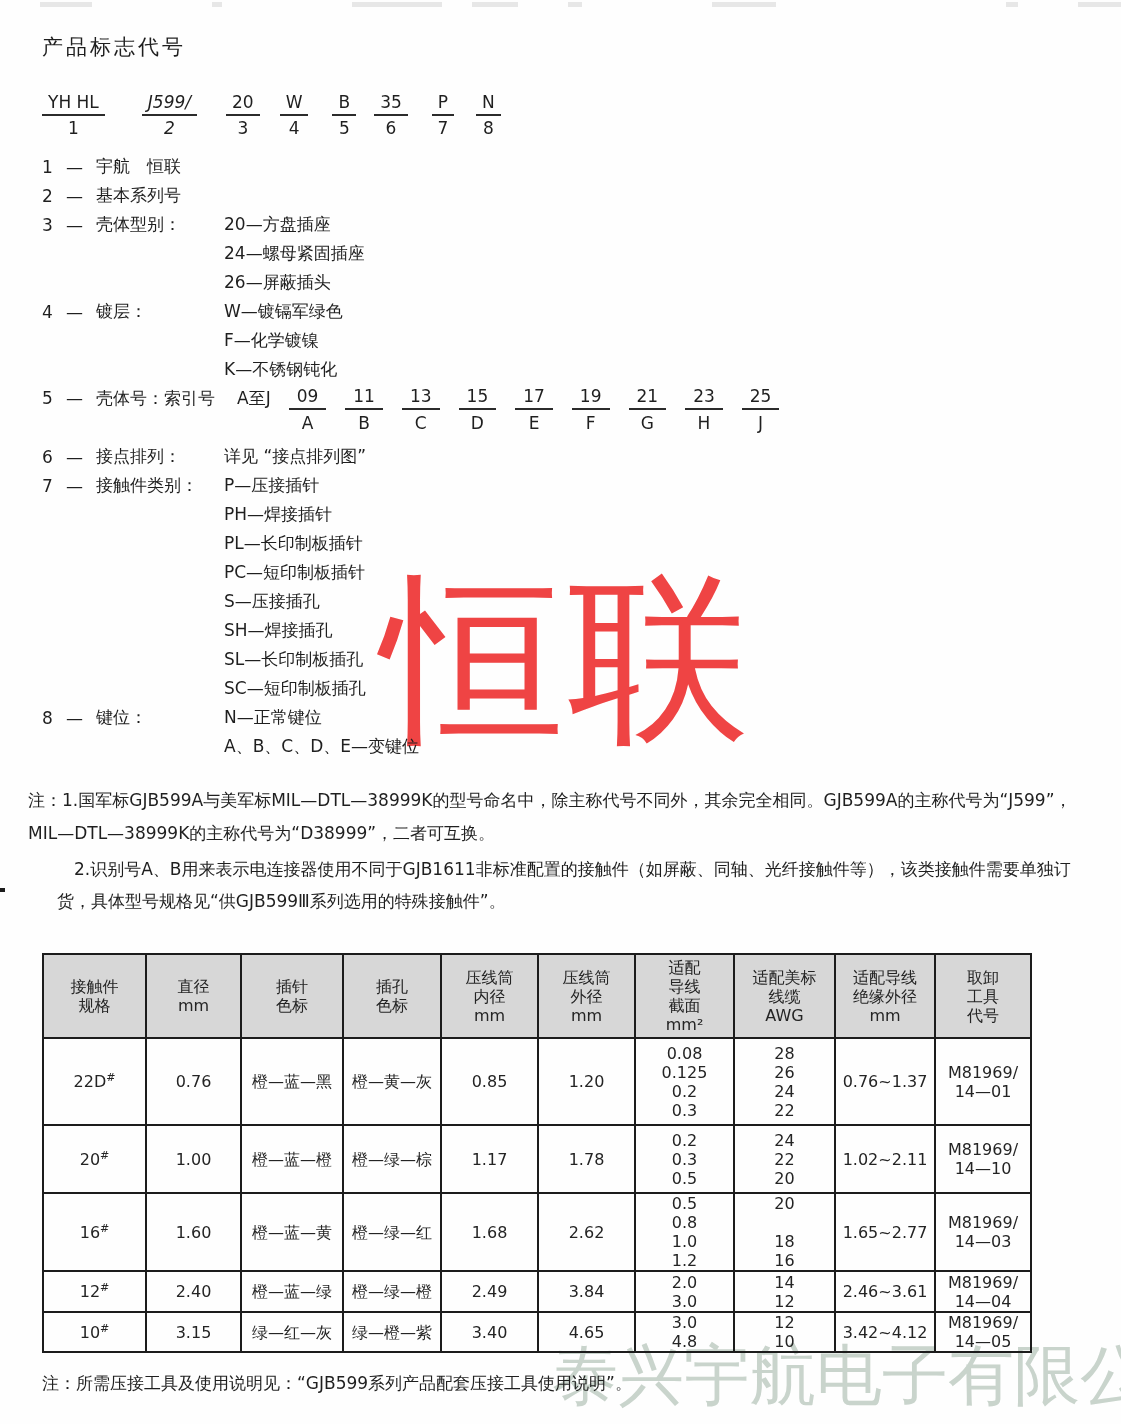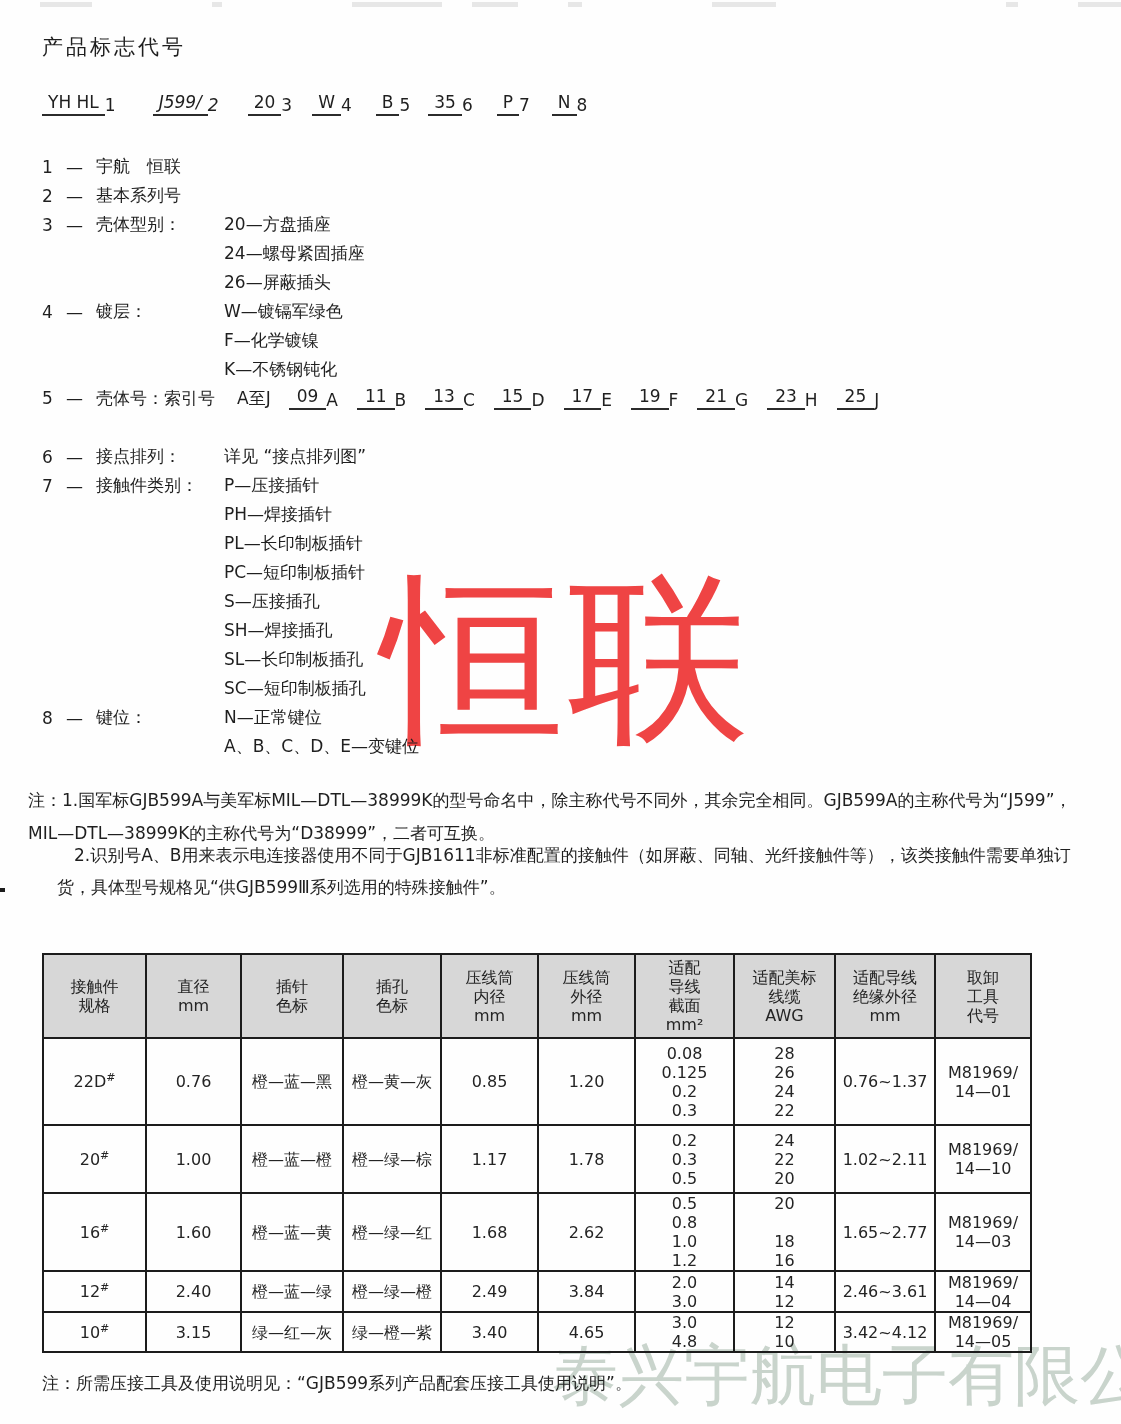--- a/index.html
+++ b/index.html
@@ -21,21 +21,21 @@
   
   .top-remnant{position:absolute; top:2px; left:40px; height:6px; z-index:2; display:flex; align-items:flex-start;}
   .top-remnant .frag{display:inline-block; height:5px; background:#e7e7e7; margin-right:0;}
   
   .title{
     position:absolute; left:42px; top:33px; margin:0;
     font-size:21px; font-weight:normal; letter-spacing:3px; white-space:nowrap;
   }
   
   .code-row{position:absolute; left:42px; top:92px; display:flex; align-items:flex-start;}
-  .frac{display:inline-flex; flex-direction:row; align-items:center; font-size:17px; line-height:20px;}
+  .frac{display:inline-flex; flex-direction:column; align-items:center; font-size:17px; line-height:20px;}
   .frac .frac-top{border-bottom:2px solid #2b2b2b; padding:0 6px 2px 6px; text-align:center; white-space:nowrap;}
   .frac .frac-bottom{padding-top:2px; text-align:center;}
   .code-row .frac:nth-child(2){margin-left:37px;font-style:italic;}
   .code-row .frac:nth-child(3){margin-left:29px;}
   .code-row .frac:nth-child(4){margin-left:20px;}
   .code-row .frac:nth-child(5){margin-left:24px;}
   .code-row .frac:nth-child(6){margin-left:18px;}
   .code-row .frac:nth-child(7){margin-left:24px;}
   .code-row .frac:nth-child(8){margin-left:22px;}
   
@@ -49,21 +49,21 @@
   .l-label-stack{display:flex; flex-direction:row; width:128px; line-height:29px;}
   .l-prefix{line-height:29px; margin-right:18px; margin-left:13px;}
   .shell-fracs{display:flex; gap:19px; padding-top:2px;}
   .shell-fracs .frac .frac-top{padding:0 8px 2px 8px;}
   .shell-fracs .frac .frac-bottom{padding-top:3px;}
   
   .notes{position:absolute; left:28px; top:789px; font-size:17px;}
   .notes p{margin:0; white-space:nowrap; line-height:22px;}
   .notes .n1a{}
   .notes .n1b{margin-left:0; margin-top:11px;}
-  .notes .n2a{margin-left:46px; margin-top:0;}
+  .notes .n2a{margin-left:46px; margin-top:14px;}
   .notes .n2b{margin-left:29px; margin-top:10px;}
   
   .spec-table{
     position:absolute; left:42px; top:953px; width:988px;
     border-collapse:collapse; table-layout:fixed; font-size:16px;
   }
   .spec-table th,.spec-table td{
     border:2px solid #1c1c1c; text-align:center; vertical-align:middle;
     padding:0; white-space:pre-line; line-height:19px; font-weight:normal; color:#242424;
   }

